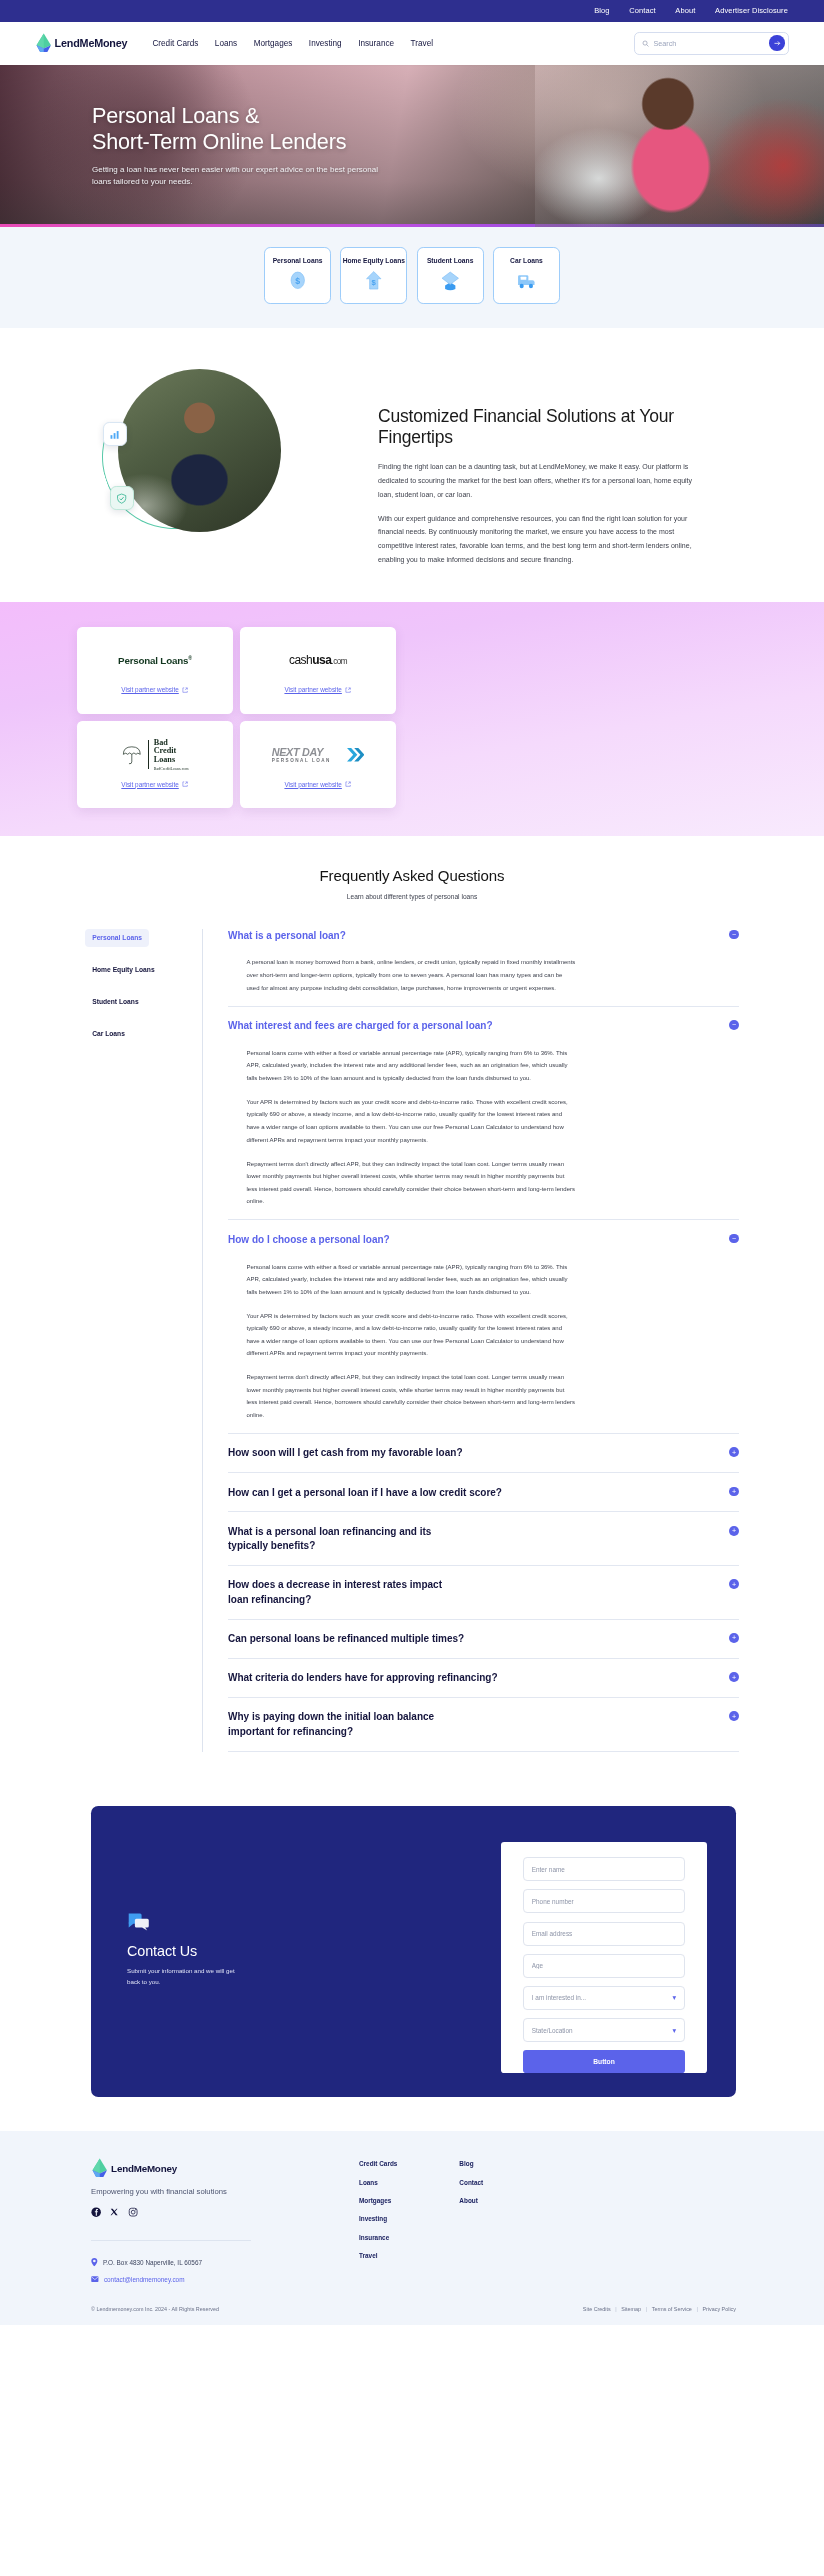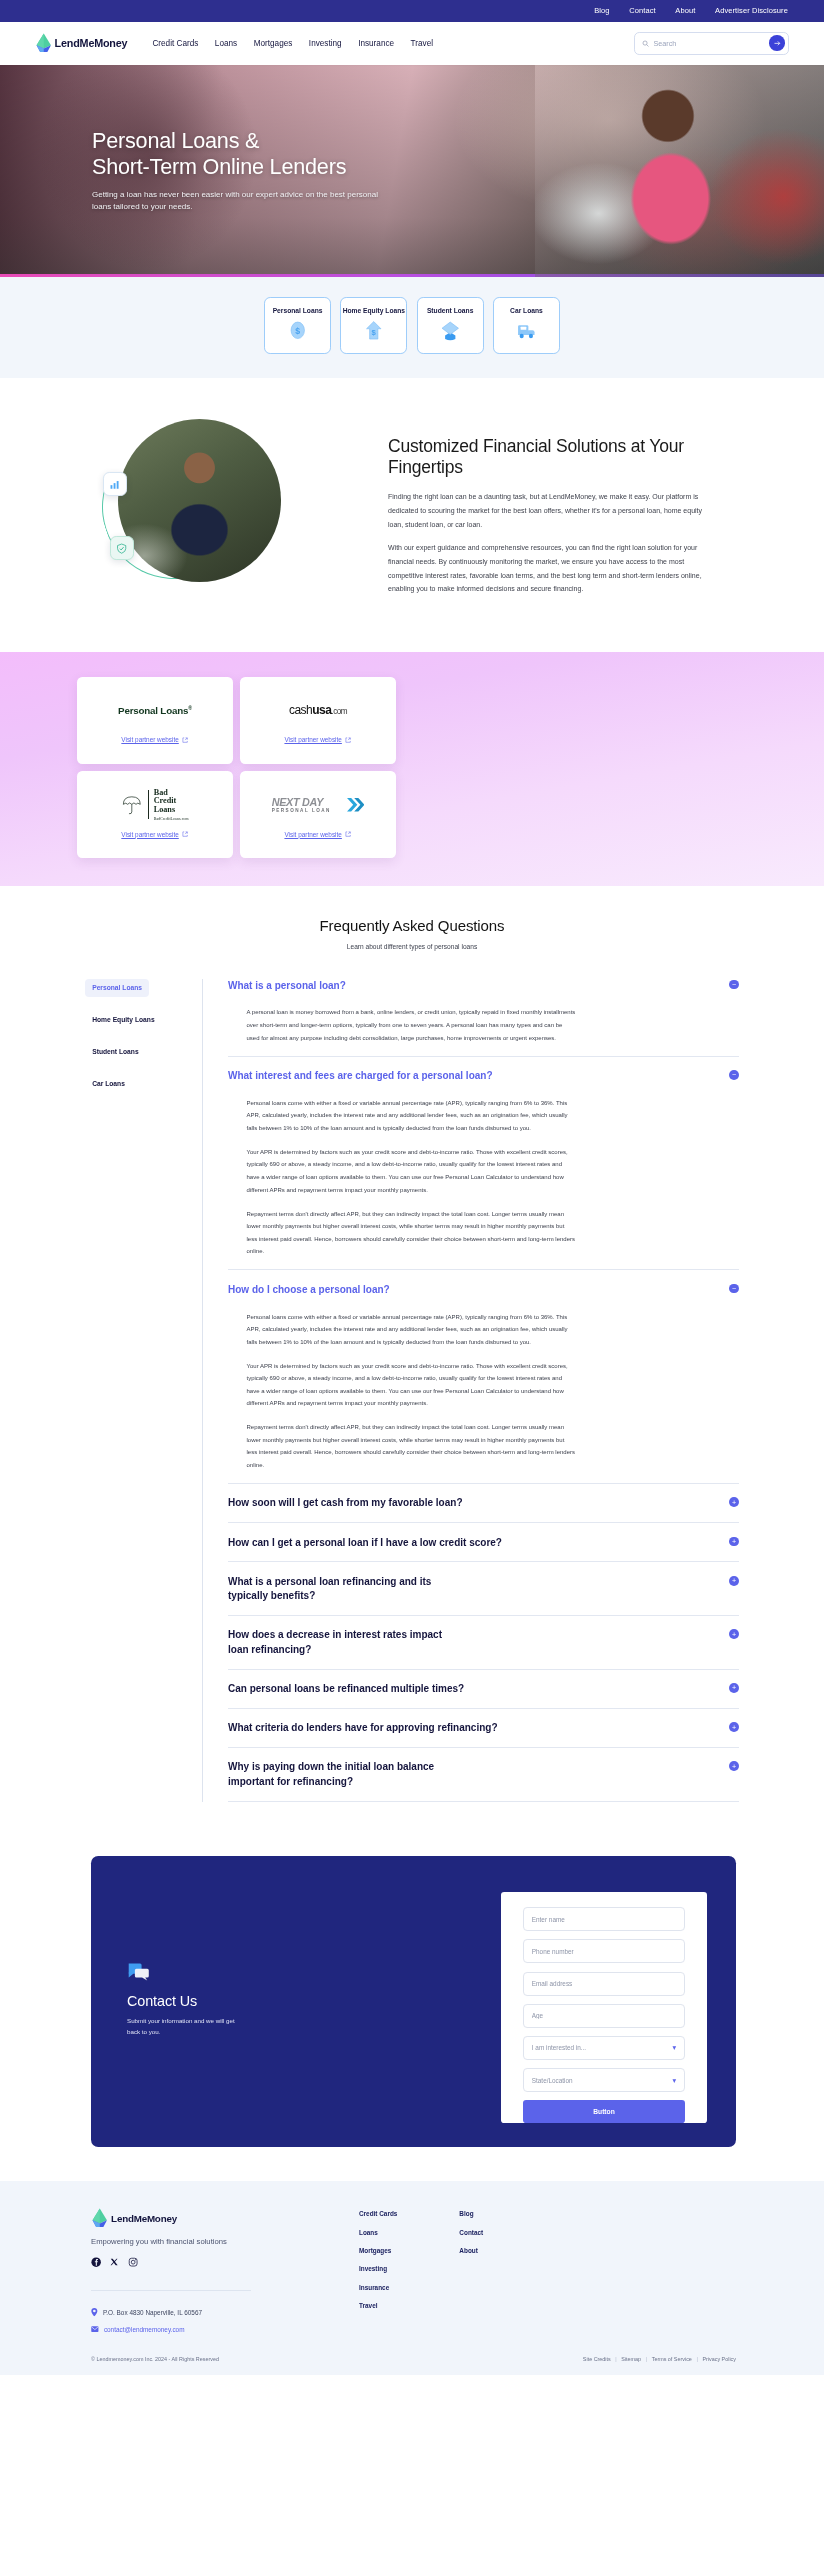--- a/index.html
+++ b/index.html
@@ -74,21 +74,21 @@
     width: 15.5px; height: 15.5px; border-radius: 50%;
     background: #3b41d8; color: #fff;
     display: flex; align-items: center; justify-content: center;
     font-size: 7.7px; border: 0; cursor: pointer;
   }
   .mag { width:7.2px; height:7.2px; flex:none; }
 
   
   .hero {
     position: relative;
-    height: 212px;
+    height: 162px;
     overflow: hidden;
     background: linear-gradient(100deg,#5a3643 0%, #c79aa4 26%, #e3b9c1 48%, #8e7b78 70%, #6f6f6d 100%);
     display: flex;
     align-items: center;
   }
   .hero:before {
     content:"";
     position:absolute; inset:0;
     background:
       radial-gradient(ellipse 155px 165px at 18% 42%, rgba(70,40,50,.55), transparent 70%),
@@ -139,23 +139,23 @@
     display: flex; flex-direction: column; align-items: center;
     padding-top: 8.8px;
     cursor: pointer;
   }
   .cat-card span { font-size: 6.7px; font-weight: 700; color: #15163f; white-space: nowrap; }
   .cat-ico { margin-top: 6.2px; }
 
   
   .solutions {
     display: flex;
-    align-items: center;
+    align-items: flex-end;
     padding: 32px 92px 36px 77px;
-    gap: 43px;
+    gap: 33px;
     background: #fff;
   }
   .sol-visual { position: relative; width: 268px; height: 206px; flex: none; }
   .sol-photo {
     position: absolute; left: 41px; top: 9.3px;
     width: 163px; height: 163px; border-radius: 50%;
     overflow: hidden;
     background:
       radial-gradient(circle 24px at 50% 30%, #8a6246 0 62%, rgba(138,98,70,0) 66%),
       radial-gradient(ellipse 44px 40px at 50% 68%, #1c2540 0 62%, rgba(28,37,64,0) 66%),

